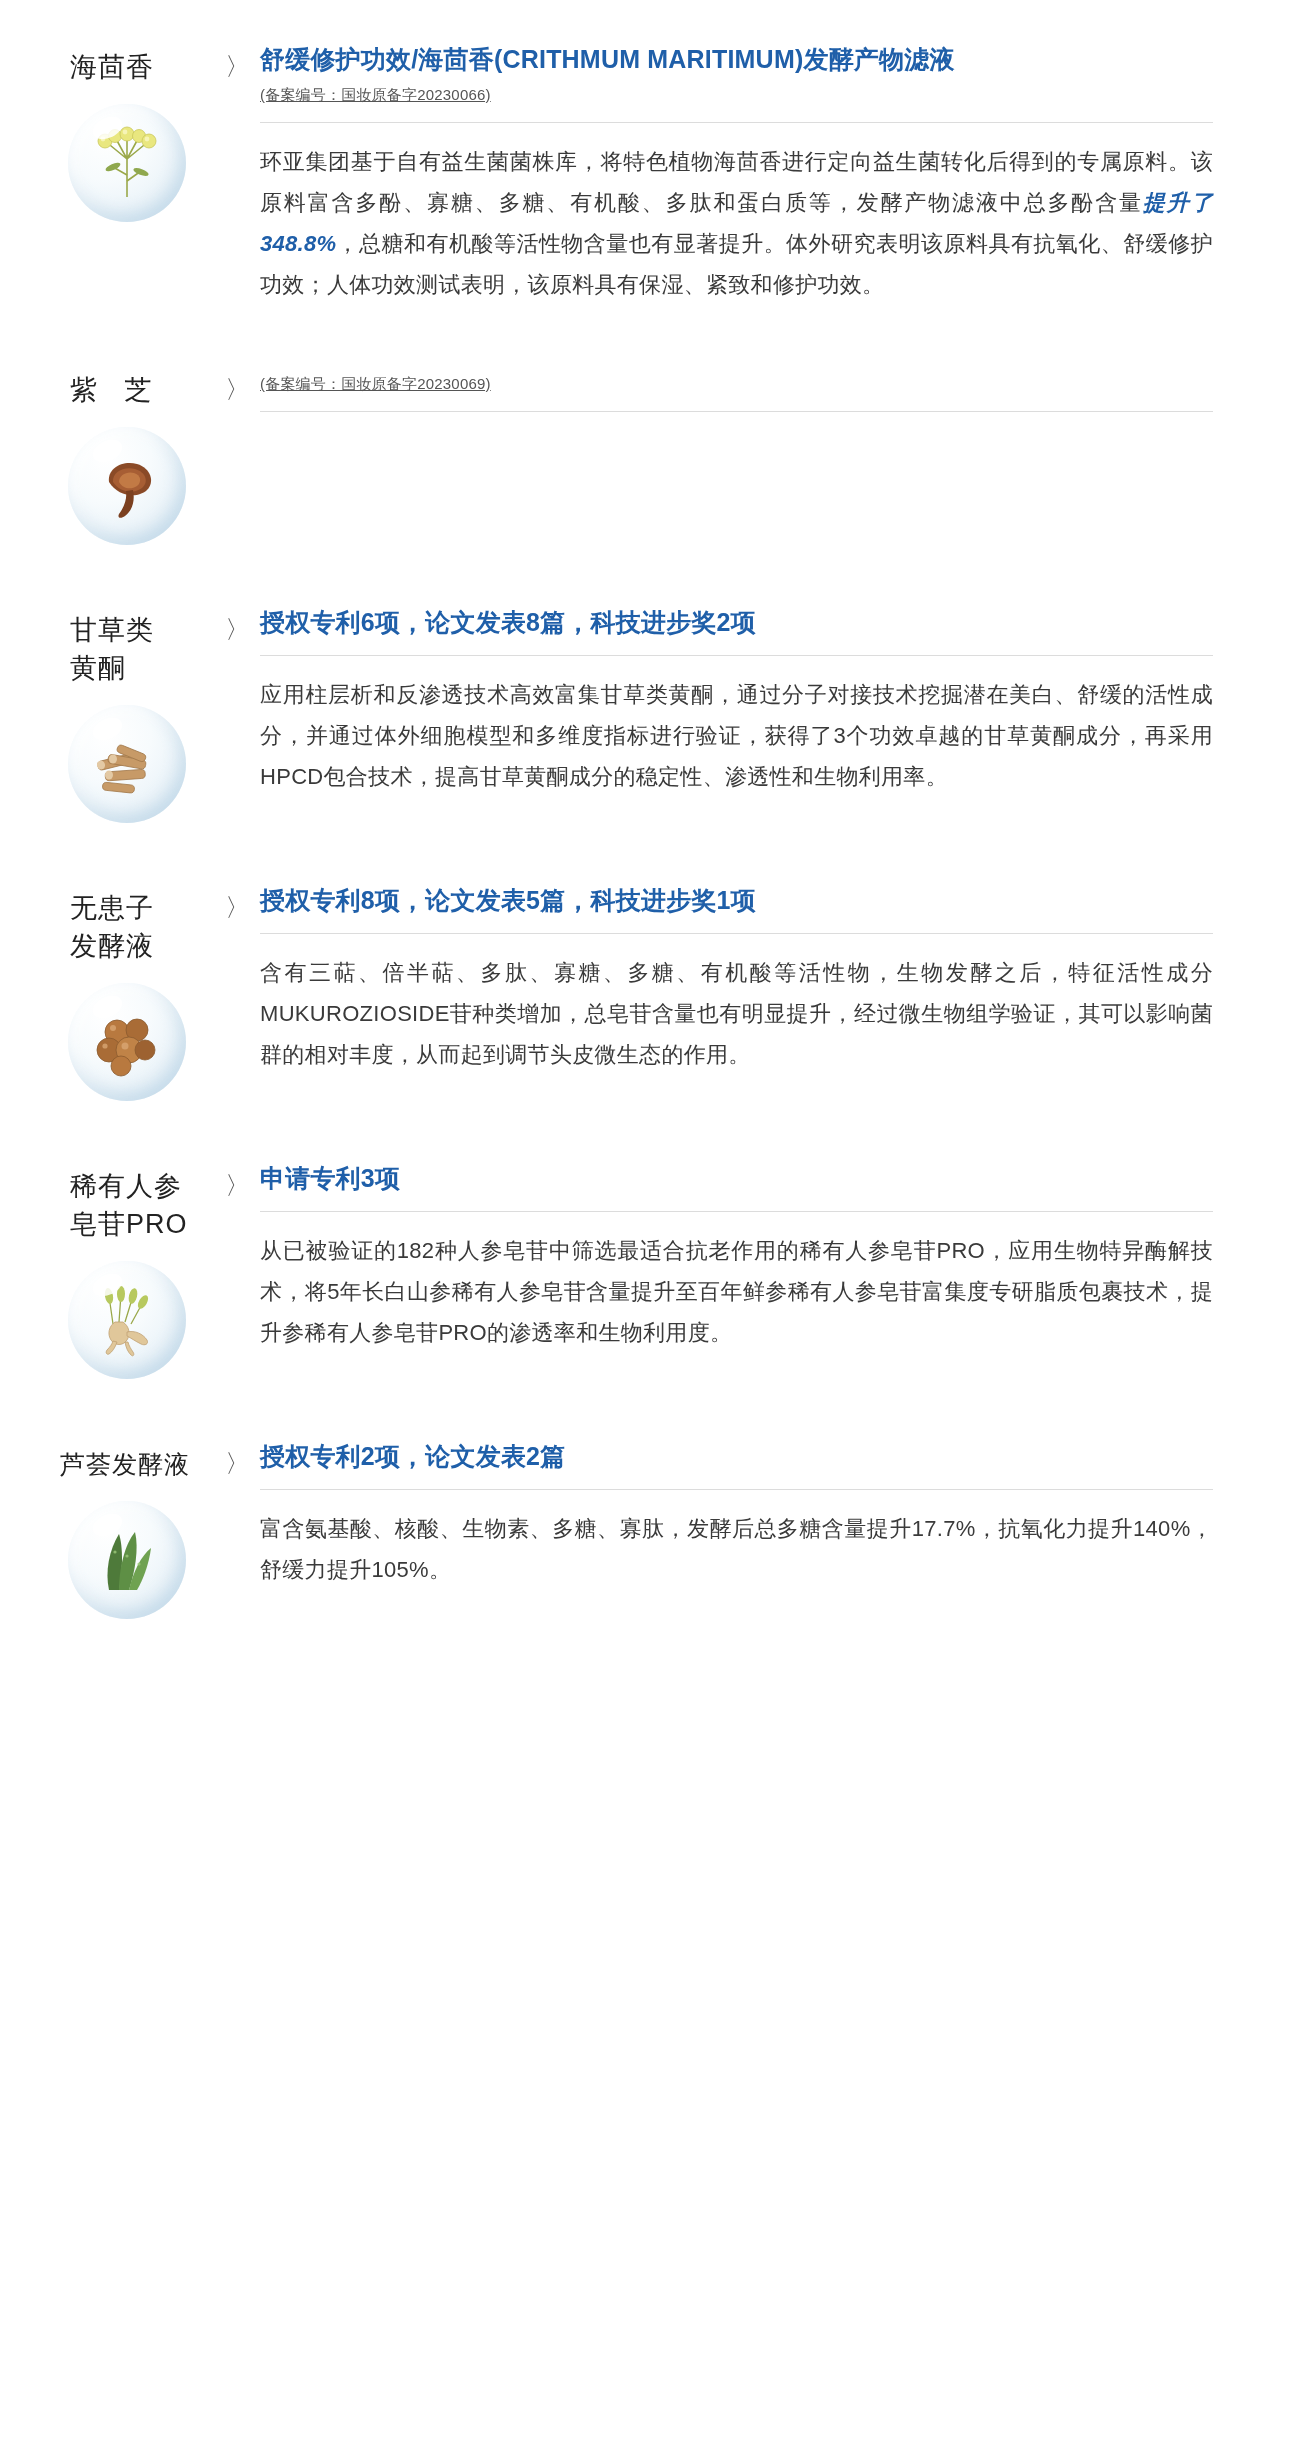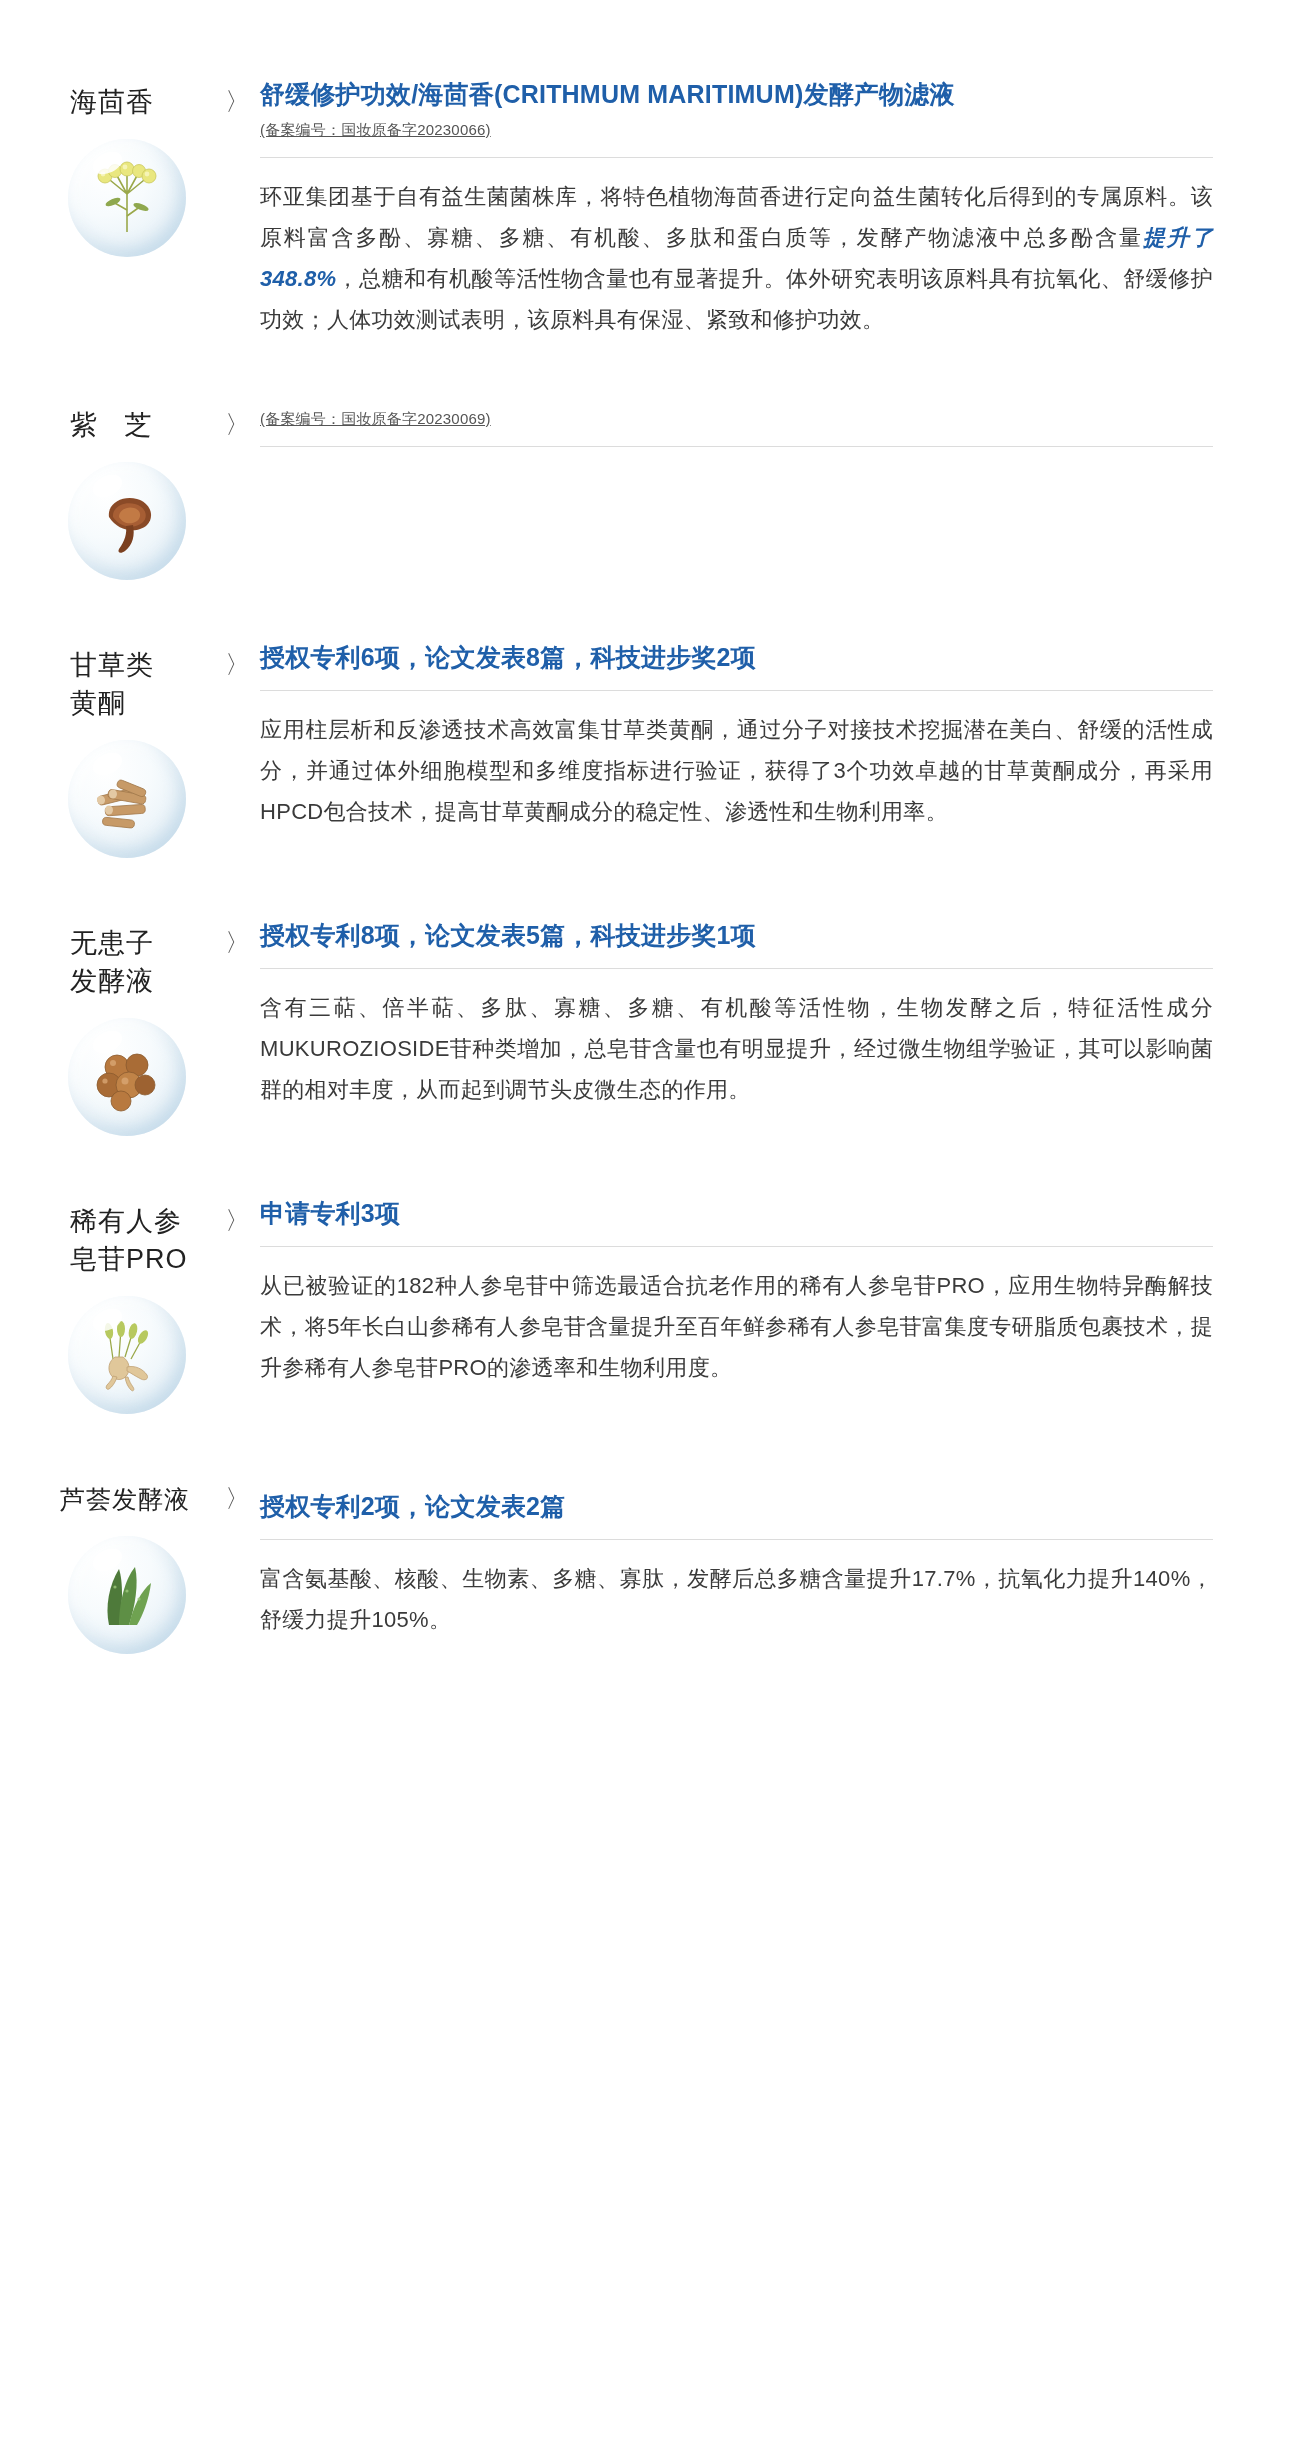--- a/index.html
+++ b/index.html
@@ -10,28 +10,27 @@
   body {
     width: 1305px;
     font-family: "Liberation Sans", "DejaVu Sans", sans-serif;
     color: #333333;
     -webkit-font-smoothing: antialiased;
   }
   .page {
     width: 1305px;
     box-sizing: border-box;
     padding: 42px 92px 60px 60px;
-    margin-top: 35px;
   }
   .entry {
     display: flex;
     align-items: flex-start;
     margin-bottom: 60px;
   }
-  .entry:last-child { margin-bottom: 0; align-items: center; }
+  .entry:last-child { margin-bottom: 0; }
 
   
   .left-col {
     width: 190px;
     flex: 0 0 190px;
     display: flex;
     flex-direction: column;
     align-items: flex-start;
     padding-top: 6px;
   }

